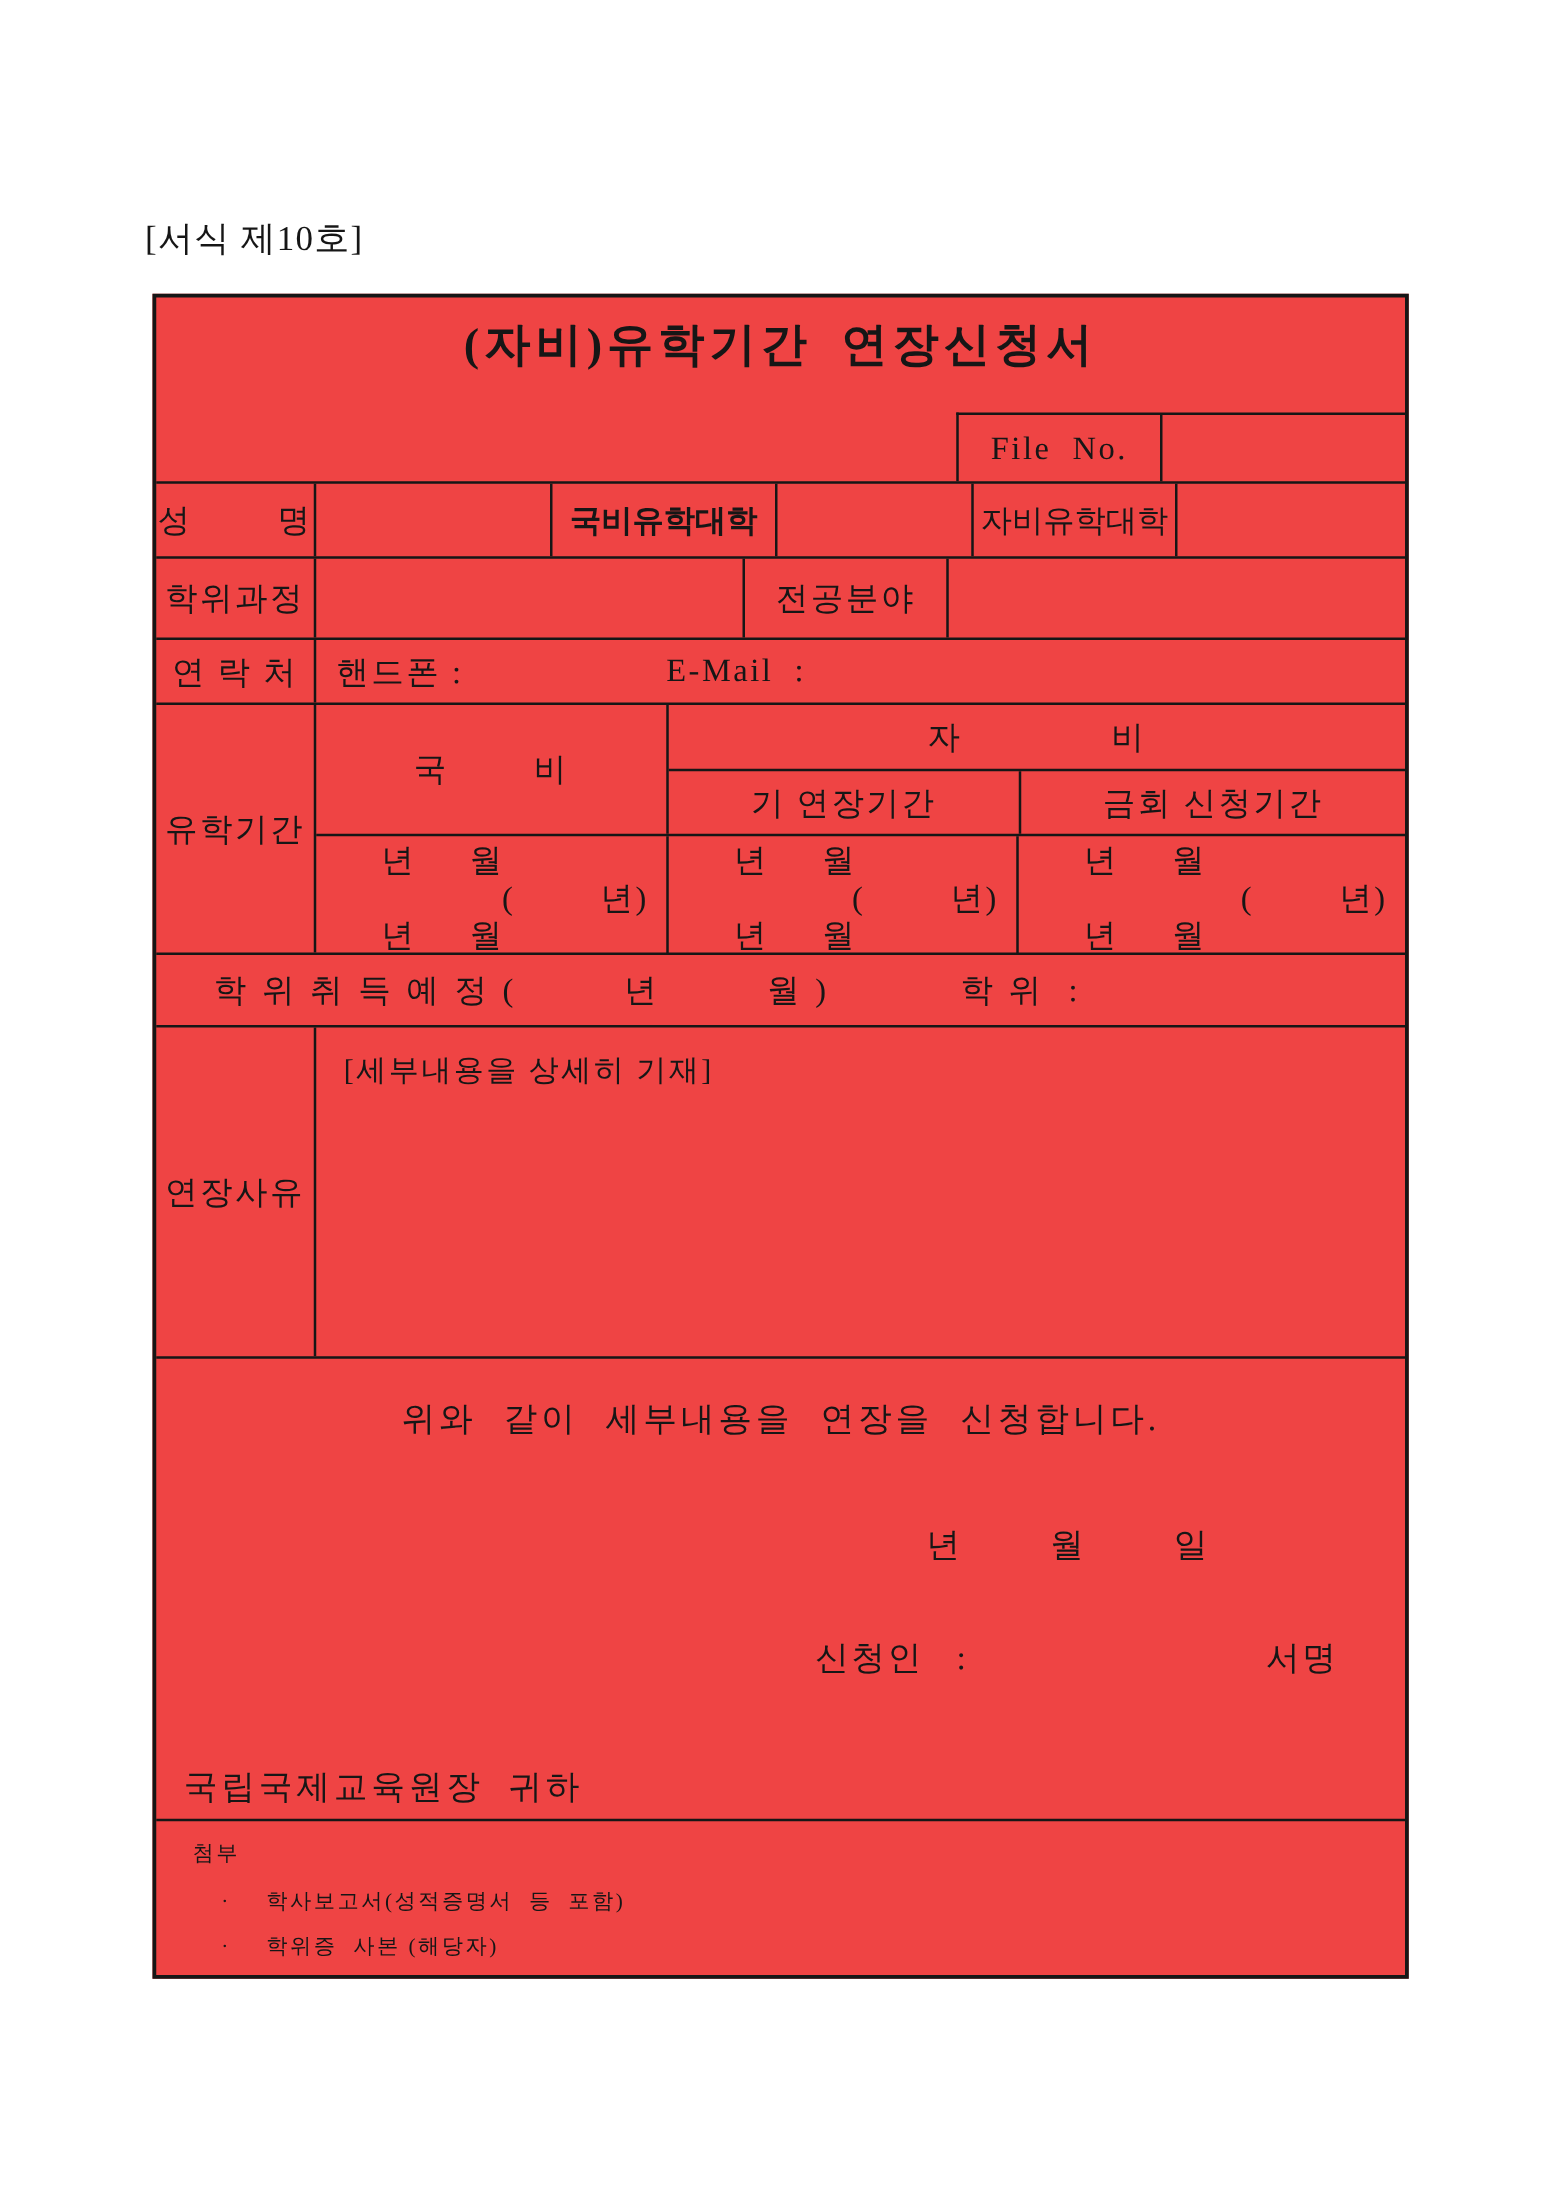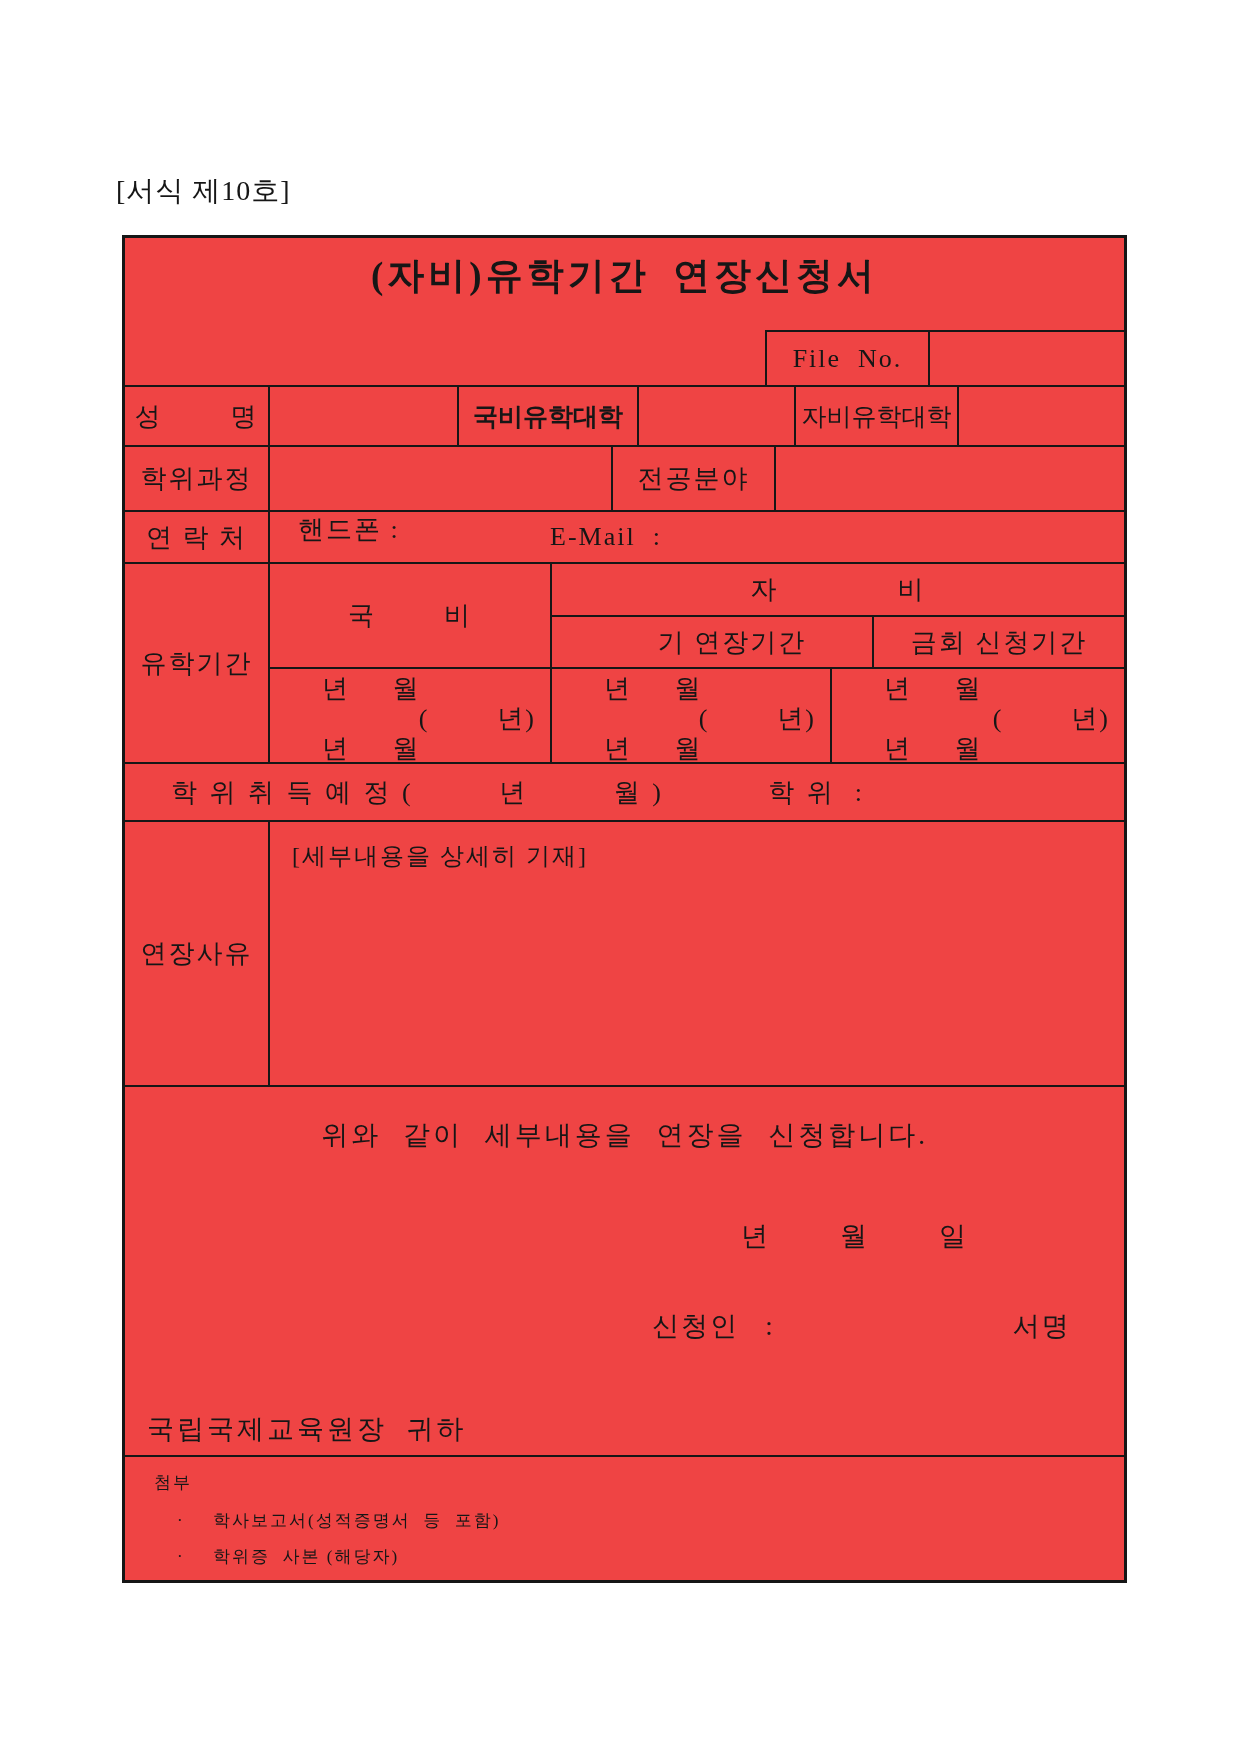--- a/index.html
+++ b/index.html
@@ -48,43 +48,43 @@
   
   .row-name      { height: 60px; }
   .row-degree    { height: 65px; }
   .row-contact   { height: 52px; }
   .row-expected  { height: 58px; }
   .row-reason    { height: 265px; }
   .row-decl      { height: 370px; position: relative; }
   .row-attach    { height: 125px; }
 
   
-  .w-label { width: 143px; }
+  .w-label { width: 126px; }
   .w-name-in { width: 189px; }
   .w-govu  { width: 180px; font-weight: bold; }
   .w-govu-in { width: 157px; }
   .w-selfu { width: 163px; }
   .w-rest  { flex: 1 1 auto; }
 
   
   .w-deg-in { width: 343px; }
   .w-major  { width: 163px; }
 
   
-  .contact-cell { flex:1 1 auto; display:flex; position:relative; padding-left:28px; }
+  .contact-cell { flex:1 1 auto; display:flex; align-items:center; position:relative; padding-left:16px; }
   .email-lab { position:absolute; left:280px; top:0; height:100%; display:flex; align-items:center; }
 
   
   .period-block { height: 200px; }
   .period-right { flex:1 1 auto; display:flex; flex-direction:column; border-left:2px solid #161616; }
   .period-heads { height:103px; display:flex; }
   .gov-head { width:280px; }
   .self-area { flex:1 1 auto; border-left:2px solid #161616; display:flex; flex-direction:column; }
   .self-head { height:51px; }
-  .self-sub  { height:52px; display:flex; border-top:2px solid #161616;padding-left:40px; }
+  .self-sub  { height:52px; display:flex; border-top:2px solid #161616; }
   .prev-head { width:280px; }
   .curr-head { flex:1 1 auto; border-left:2px solid #161616; }
   .period-dates { height:97px; display:flex; border-top:2px solid #161616; }
   .date-cell { width:280px; padding:5px 14px 0 52px; font-size:26px; letter-spacing:2px; line-height:30px; }
   .date-cell.last { width:auto; flex:1 1 auto; border-left:2px solid #161616; }
   .date-cell.mid { border-left:2px solid #161616; }
   .date-mid-line { text-align:right; }
 
   
   .expected-cell { flex:1 1 auto; display:flex; align-items:center; padding-left:46px; font-size:26px; letter-spacing:3px; }

